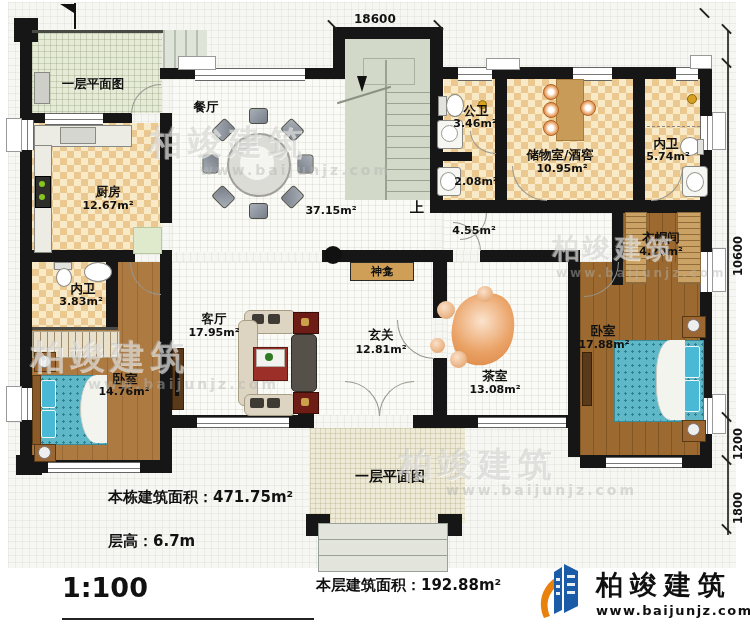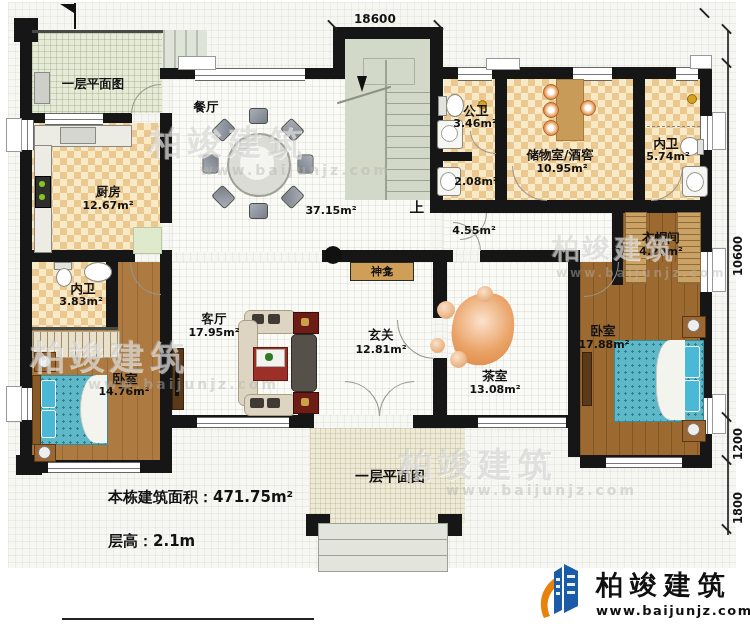--- a/index.html
+++ b/index.html
@@ -311,24 +311,26 @@
   <div class="wm-main" style="left:148px;top:120px;">柏竣建筑</div>
   <div class="wm-sub" style="left:200px;top:162px;">www.baijunjz.com</div>
   <div class="wm-main" style="left:30px;top:334px;">柏竣建筑</div>
   <div class="wm-sub" style="left:88px;top:376px;">www.baijunjz.com</div>
   <div class="wm-main" style="left:552px;top:230px;font-size:27px;letter-spacing:4px;">柏竣建筑</div>
   <div class="wm-sub" style="left:556px;top:266px;font-size:12px;">www.baijunjz.com</div>
   <div class="wm-main" style="left:398px;top:442px;">柏竣建筑</div>
   <div class="wm-sub" style="left:446px;top:482px;">www.baijunjz.com</div>
 
   <div class="titletext" style="left:108px;top:488px;font-size:15px;">本栋建筑面积：471.75m²</div>
-  <div class="titletext" style="left:108px;top:532px;font-size:15px;">层高：2.1m</div>
+  <div class="titletext" style="left:108px;top:532px;font-size:15px;">层高：6.7m</div>
   <div class="abs" style="left:62px;top:572px;display:flex;align-items:baseline;gap:14px;">
+    <span class="titletext" style="position:static;font-size:27px;">1:100</span>
   </div>
   <div class="abs" style="left:62px;top:618px;width:252px;height:2px;background:#222;"></div>
+  <div class="titletext" style="left:316px;top:576px;font-size:15px;">本层建筑面积：192.88m²</div>
 
   <div class="abs" style="left:536px;top:558px;display:flex;align-items:center;gap:8px;">
     <span>
       <svg width="52" height="64" viewBox="0 0 52 64">
         <path d="M8 60 C0 42 8 24 26 16 L26 25 C14 31 8 44 14 58 Z" fill="#e8820c"></path>
         <path d="M18 14 L26 9 L26 52 L18 56 Z" fill="#1b5ca8"></path>
         <path d="M28 6 L42 13 L42 48 L28 55 Z" fill="#1b5ca8"></path>
         <rect x="20" y="20" width="4" height="3" fill="#fff" opacity=".9"></rect>
         <rect x="20" y="27" width="4" height="3" fill="#fff" opacity=".9"></rect>
         <rect x="20" y="34" width="4" height="3" fill="#fff" opacity=".9"></rect>

